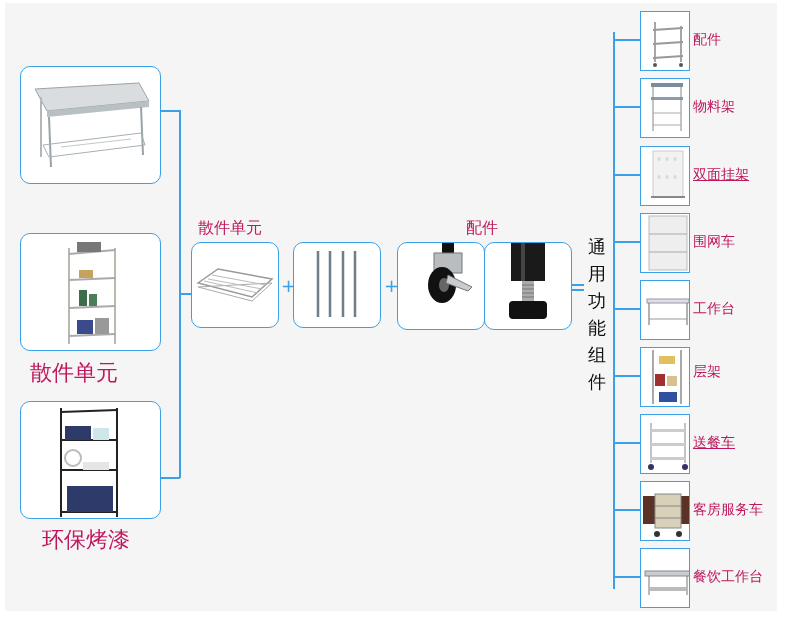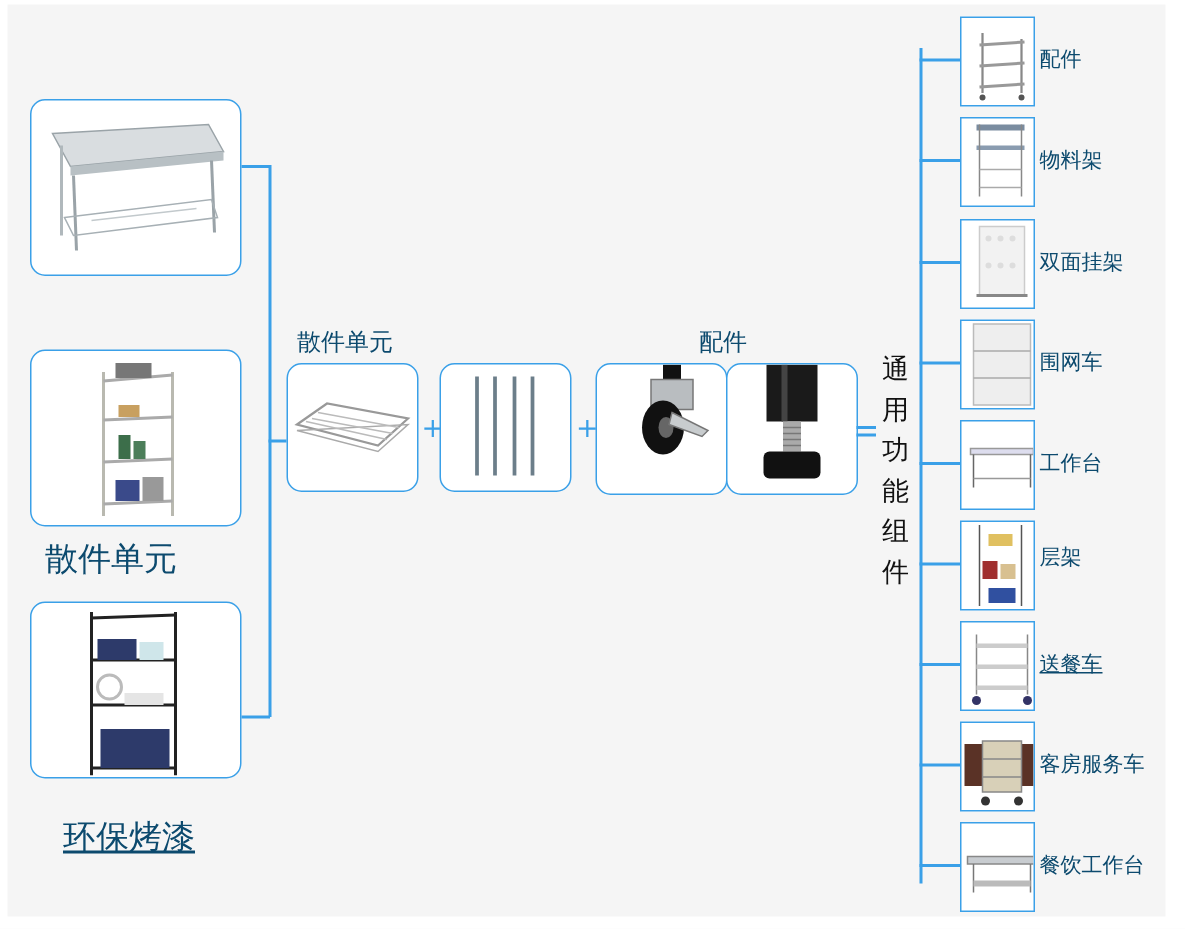--- a/index.html
+++ b/index.html
@@ -1,21 +1,21 @@
 <!DOCTYPE html>
 <html><head>
 <meta charset="utf-8">
 <style>
   html, body { margin:0; padding:0; background:#ffffff; }
   body { width:790px; height:619px; position:relative; overflow:hidden; font-family:"DejaVu Sans", sans-serif; }
   #canvas { position:absolute; left:5px; top:3px; width:772px; height:608px; background:#f5f5f5; }
   .card { position:absolute; background:#fff; border:1.5px solid #3aa0e8; border-radius:10px; box-sizing:border-box; overflow:hidden; }
   .sq { position:absolute; background:#fff; border:1.5px solid #3aa0e8; box-sizing:border-box; overflow:hidden; }
   .line { position:absolute; background:#3aa0e8; }
-  .lbl { position:absolute; color:#0c4a6e; white-space:nowrap;text-align:right; }
+  .lbl { position:absolute; color:#be185d; white-space:nowrap;text-align:right; }
   .big { font-size:22px; }
   .mid { font-size:16px; }
   .sm { font-size:14px; }
   .vert { position:absolute; font-size:18px; color:#111; width:28px; line-height:27px; text-align:center; word-break:break-all; }
   .plus { position:absolute; color:#3aa0e8; font-size:18px; line-height:18px; }
   svg { display:block; }
 </style>
 </head>
 <body>
 
@@ -59,21 +59,21 @@
       <line x1="40" y1="38" x2="96" y2="38" stroke="#222" stroke-width="2"></line>
       <line x1="40" y1="68" x2="96" y2="68" stroke="#222" stroke-width="2"></line>
       <line x1="40" y1="110" x2="96" y2="110" stroke="#222" stroke-width="2"></line>
       <rect x="44" y="24" width="26" height="14" fill="#2d3a6a"></rect>
       <rect x="72" y="26" width="16" height="12" fill="#cfe6ea"></rect>
       <circle cx="52" cy="56" r="8" fill="none" stroke="#bbb" stroke-width="2"></circle>
       <rect x="62" y="60" width="26" height="8" fill="#e5e5e5"></rect>
       <rect x="46" y="84" width="46" height="26" fill="#2d3a6a"></rect>
     </svg>
   </div>
-  <div class="lbl big" style="left:37px;top:540px;text-decoration:underline;">环保烤漆</div>
+  <div class="lbl big" style="left:37px;top:522px;">环保烤漆</div>
 
   <div class="line" style="left:156px;top:107px;width:19px;height:1.5px;"></div>
   <div class="line" style="left:156px;top:474px;width:19px;height:1.5px;"></div>
   <div class="line" style="left:174px;top:107px;width:1.5px;height:368px;"></div>
   <div class="line" style="left:174px;top:290px;width:12px;height:1.5px;"></div>
 
   <div class="lbl mid" style="left:193px;top:215px;">散件单元</div>
   <div class="card" style="left:186px;top:239px;width:88px;height:86px;">
     <svg width="85" height="83">
       <polygon points="6,40 26,26 80,36 60,54" fill="none" stroke="#999" stroke-width="1.5"></polygon>
@@ -158,21 +158,21 @@
             <circle cx="18" cy="12" r="2"></circle>
             <circle cx="26" cy="12" r="2"></circle>
             <circle cx="34" cy="12" r="2"></circle>
             <circle cx="18" cy="30" r="2"></circle>
             <circle cx="26" cy="30" r="2"></circle>
             <circle cx="34" cy="30" r="2"></circle>
           </g>
           <line x1="10" y1="50" x2="44" y2="50" stroke="#888" stroke-width="2"></line>
         </svg>
       </div>
-      <div class="lbl sm" style="left: 688px; top: 163px;">双面挂架</div>
+      <div class="lbl sm" style="left: 688px; top: 163px; text-decoration: underline;">双面挂架</div>
       <div class="line" style="left: 608px; top: 238px; width: 27px; height: 1.5px;"></div>
       <div class="sq" style="left: 635px; top: 210px; width: 50px; height: 60px;">
         <svg width="48" height="58">
           <rect x="8" y="2" width="38" height="54" fill="#eee" stroke="#bbb"></rect>
           <line x1="8" y1="20" x2="46" y2="20" stroke="#aaa"></line>
           <line x1="8" y1="38" x2="46" y2="38" stroke="#aaa"></line>
         </svg>
       </div>
       <div class="lbl sm" style="left: 688px; top: 230px;">围网车</div>
       <div class="line" style="left: 608px; top: 305px; width: 27px; height: 1.5px;"></div>

